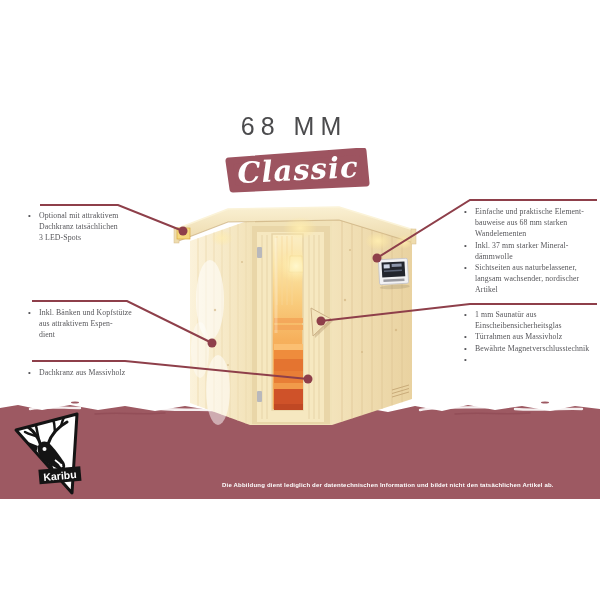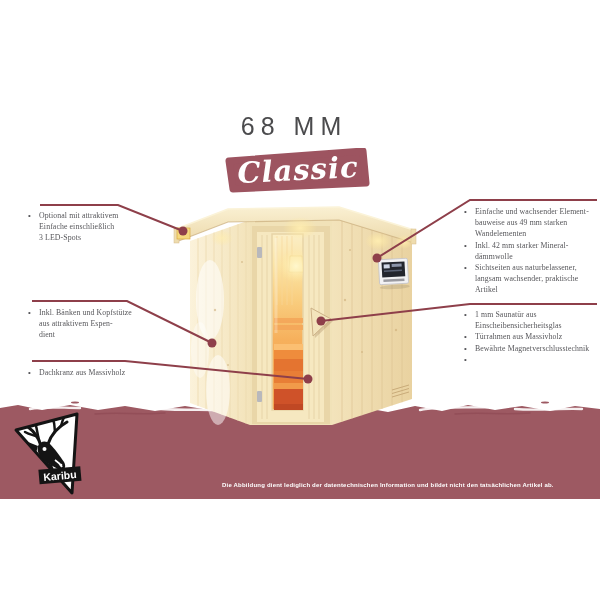--- a/index.html
+++ b/index.html
@@ -262,21 +262,21 @@
     <circle cx="377" cy="258" r="4.5"></circle>
     <circle cx="321" cy="321" r="4.5"></circle>
   </g>
 </svg>
 
 <div class="callout-block" id="bl1">
     <div class="item">
       <span class="bullet">•</span>
       <span class="lines">
         <span class="ln">Optional mit attraktivem</span>
-        <span class="ln">Einfache einschließlich</span>
+        <span class="ln">Dachkranz tatsächlichen</span>
         <span class="ln">3 LED-Spots</span>
       </span>
     </div>
   </div>
 <div class="callout-block" id="bl2">
     <div class="item">
       <span class="bullet">•</span>
       <span class="lines">
         <span class="ln">Inkl. Bänken und Kopfstütze</span>
         <span class="ln">aus attraktivem Espen-</span>
@@ -289,37 +289,37 @@
       <span class="bullet">•</span>
       <span class="lines">
         <span class="ln">Dachkranz aus Massivholz</span>
       </span>
     </div>
   </div>
 <div class="callout-block" id="br1">
     <div class="item">
       <span class="bullet">•</span>
       <span class="lines">
-        <span class="ln">Einfache und wachsender Element-</span>
-        <span class="ln">bauweise aus 49 mm starken</span>
+        <span class="ln">Einfache und praktische Element-</span>
+        <span class="ln">bauweise aus 68 mm starken</span>
         <span class="ln">Wandelementen</span>
       </span>
     </div>
     <div class="item">
       <span class="bullet">•</span>
       <span class="lines">
-        <span class="ln">Inkl. 42 mm starker Mineral-</span>
+        <span class="ln">Inkl. 37 mm starker Mineral-</span>
         <span class="ln">dämmwolle</span>
       </span>
     </div>
     <div class="item">
       <span class="bullet">•</span>
       <span class="lines">
         <span class="ln">Sichtseiten aus naturbelassener,</span>
-        <span class="ln">langsam wachsender, praktische</span>
+        <span class="ln">langsam wachsender, nordischer</span>
         <span class="ln">Artikel</span>
       </span>
     </div>
   </div>
 <div class="callout-block" id="br2">
     <div class="item">
       <span class="bullet">•</span>
       <span class="lines">
         <span class="ln">1 mm Saunatür aus</span>
         <span class="ln">Einscheibensicherheitsglas</span>

